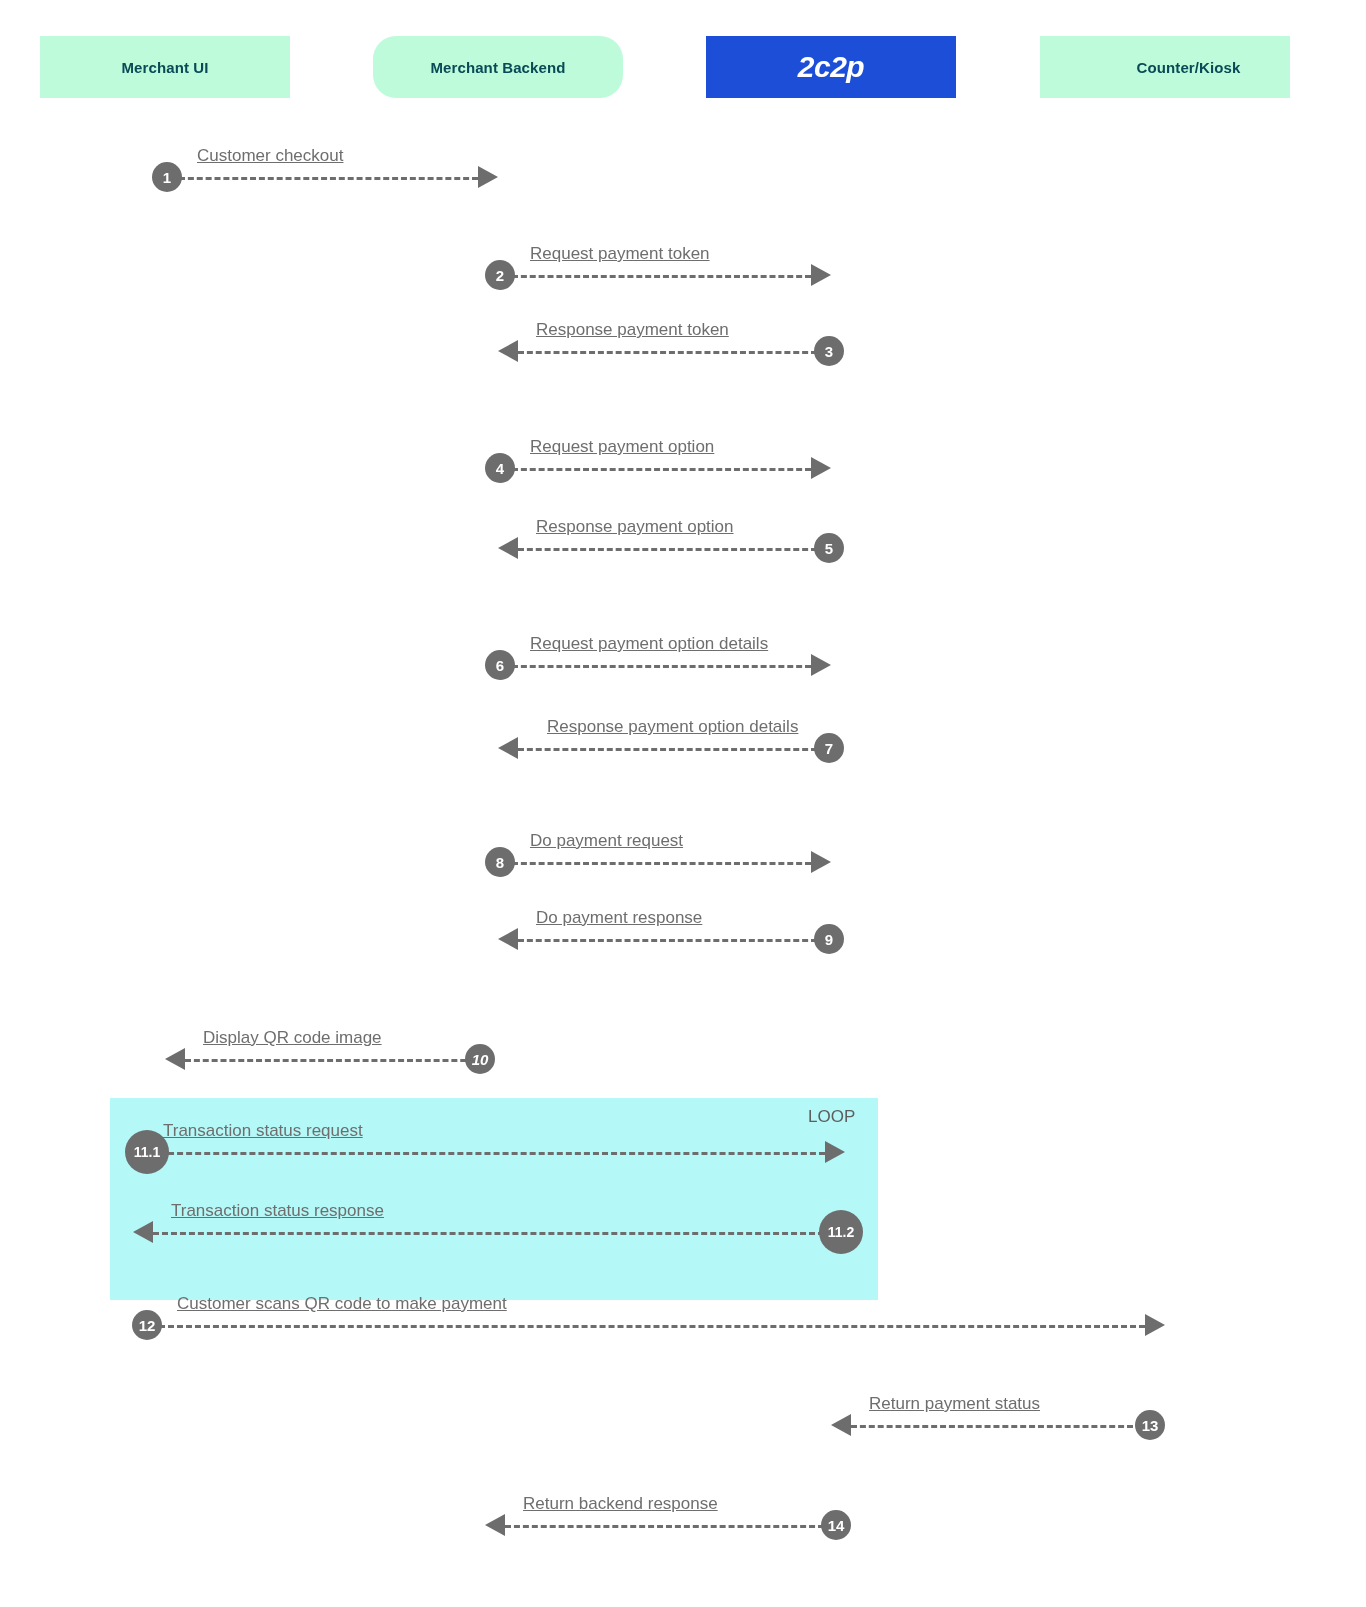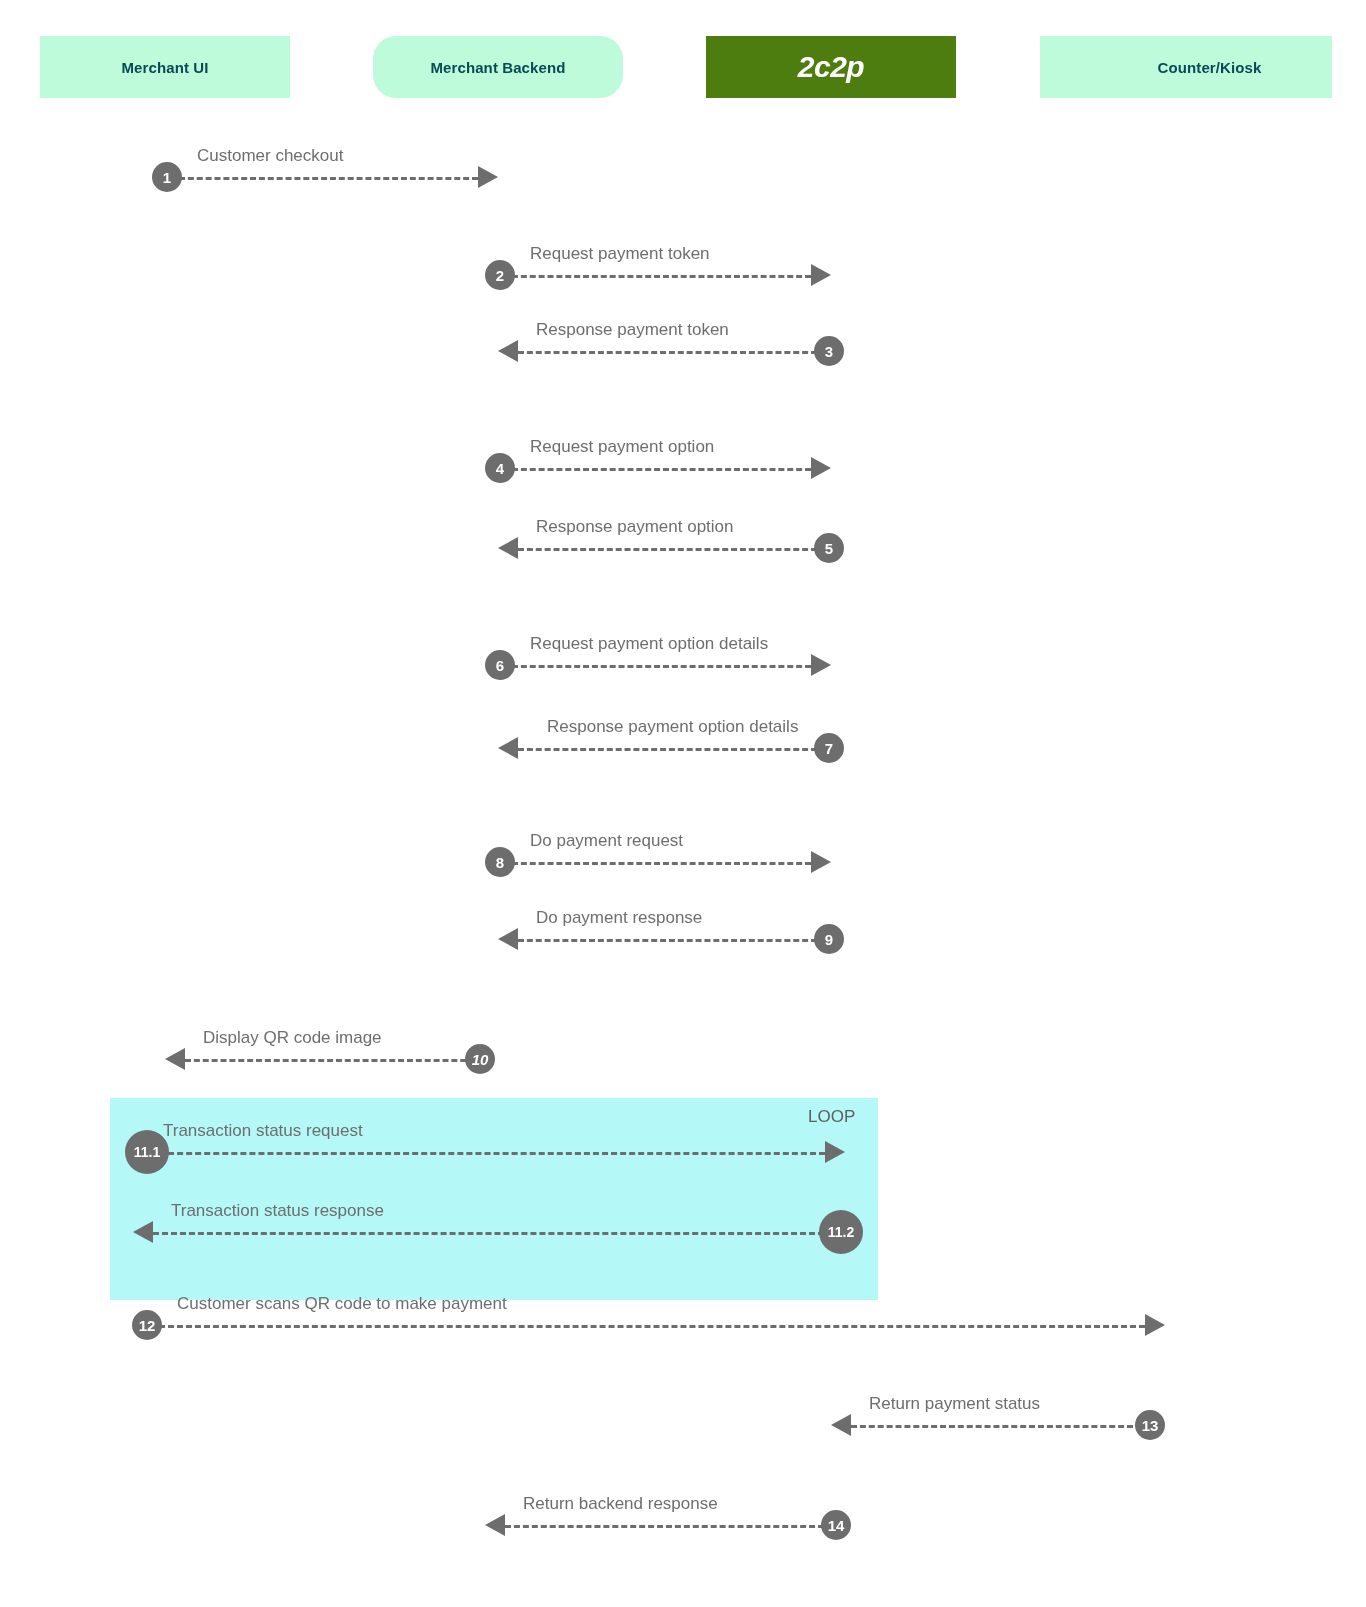--- a/index.html
+++ b/index.html
@@ -40,21 +40,21 @@
   }
 
   .actor-box.plain {
     background: #BDFBDA;
   }
   .actor-box.plain .actor-label {
     color: #0A4A56;
   }
 
   .actor-box.brand {
-    background: #4d7c0f;
+    background: #1d4ed8;
   }
   .actor-box.brand .actor-label {
     color: #ffffff;
     font-size: 30px;
     font-style: italic;
     font-weight: bold;
     letter-spacing: -0.5px;
   }
 
   
@@ -82,20 +82,21 @@
     height: 0;
     border-top: 3px dashed #6D6D6D;
   }
   .msg-label {
     position: absolute;
     font-size: 17px;
     color: #6E6E6E;
     line-height: 1;
     white-space: nowrap;
     top: -30px;
+    text-decoration: underline;
   }
   .msg-arrow {
     position: absolute;
     top: -11px;
     width: 0;
     height: 0;
     border-top: 11px solid transparent;
     border-bottom: 11px solid transparent;
   }
   .msg-arrow.right {
@@ -136,21 +137,21 @@
   <div id="actors-layer">
       <div class="actor-box plain" style="left: 40px; width: 250px;">
         <div class="actor-label">Merchant UI</div>
       </div>
       <div class="actor-box plain" style="left: 373px; width: 250px; border-radius: 23px;">
         <div class="actor-label">Merchant Backend</div>
       </div>
       <div class="actor-box brand" style="left: 706px; width: 250px;">
         <div class="actor-label">2c2p</div>
       </div>
-      <div class="actor-box plain" style="left: 1040px; width: 292px; padding-left: 47px;">
+      <div class="actor-box plain" style="left: 1040px; width: 250px; padding-left: 47px;">
         <div class="actor-label">Counter/Kiosk</div>
       </div>
     </div>
   <div id="loop-layer">
       <div class="loop-region" style="left: 110px; top: 1098px; width: 768px; height: 202px;"></div>
       <div class="loop-label" style="left: 808px; top: 1108px;">LOOP</div>
     </div>
   <div id="messages-layer">
       <div class="message" style="left: 165px; top: 177px; width: 333px;">
         <div class="msg-line" style="left: 14px; width: 299px;"></div>

